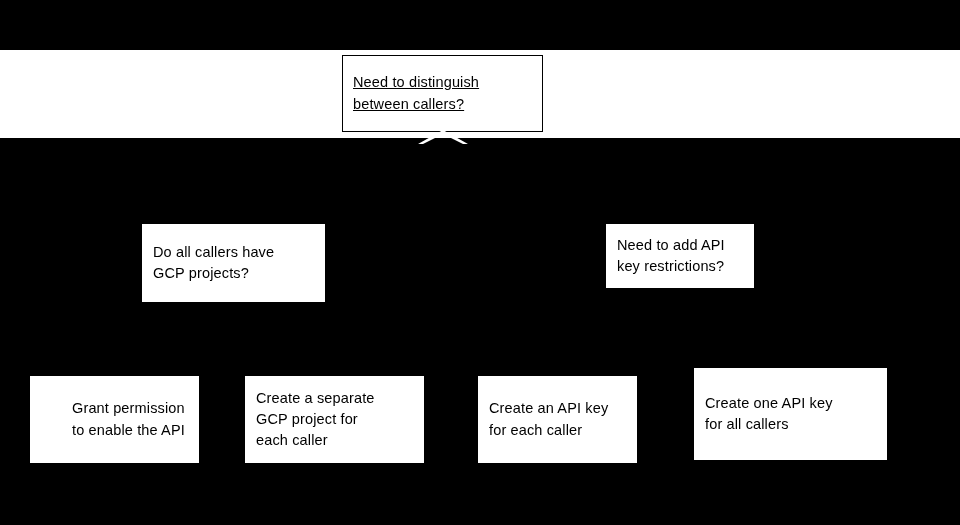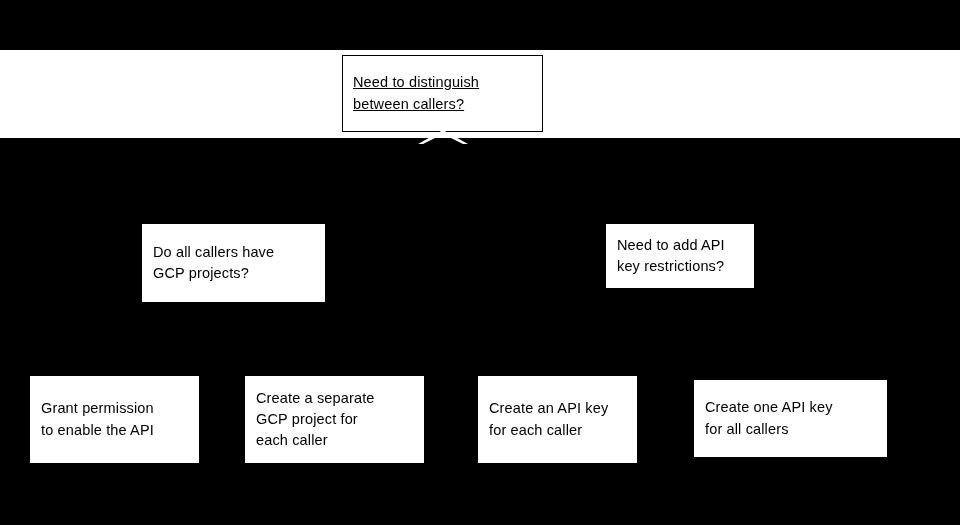--- a/index.html
+++ b/index.html
@@ -75,34 +75,34 @@
   <div class="node" style="left:142px; top:224px; width:183px; height:78px;">
     <span class="txt">Do all callers have
 GCP projects?</span>
   </div>
 
   <div class="node" style="left:582px; top:224px; width:148px; height:64px;margin-left:24px;">
     <span class="txt">Need to add API
 key restrictions?</span>
   </div>
 
-  <div class="node" style="left:30px; top:376px; width:169px; height:87px;">
+  <div class="node" style="left:30px; top:376px; width:169px; height:87px;padding-left:31px;">
     <span class="txt">Grant permission
 to enable the API</span>
   </div>
 
   <div class="node" style="left:245px; top:376px; width:179px; height:87px;align-items:center;">
     <span class="txt">Create a separate
 GCP project for
 each caller</span>
   </div>
 
   <div class="node" style="left:478px; top:376px; width:159px; height:87px;">
     <span class="txt">Create an API key
 for each caller</span>
   </div>
 
-  <div class="node" style="left:694px; top:380px; width:193px; height:77px;">
+  <div class="node" style="left:694px; top:368px; width:193px; height:92px;">
     <span class="txt">Create one API key
 for all callers</span>
   </div>
 
 </div>
 
 </body></html>

